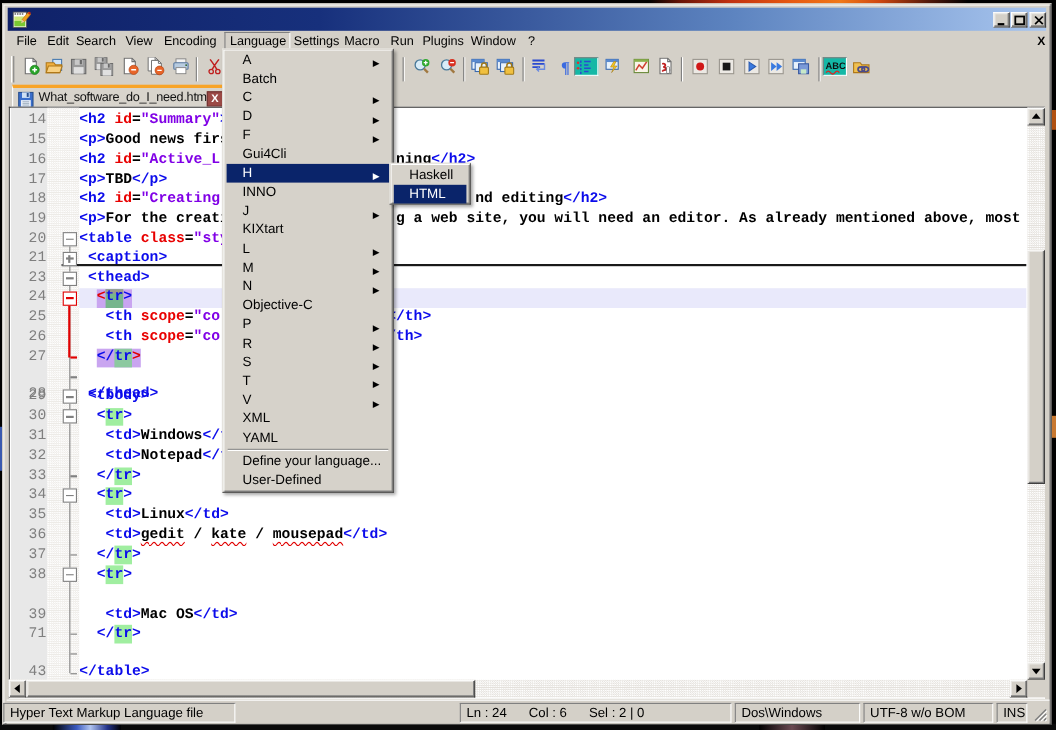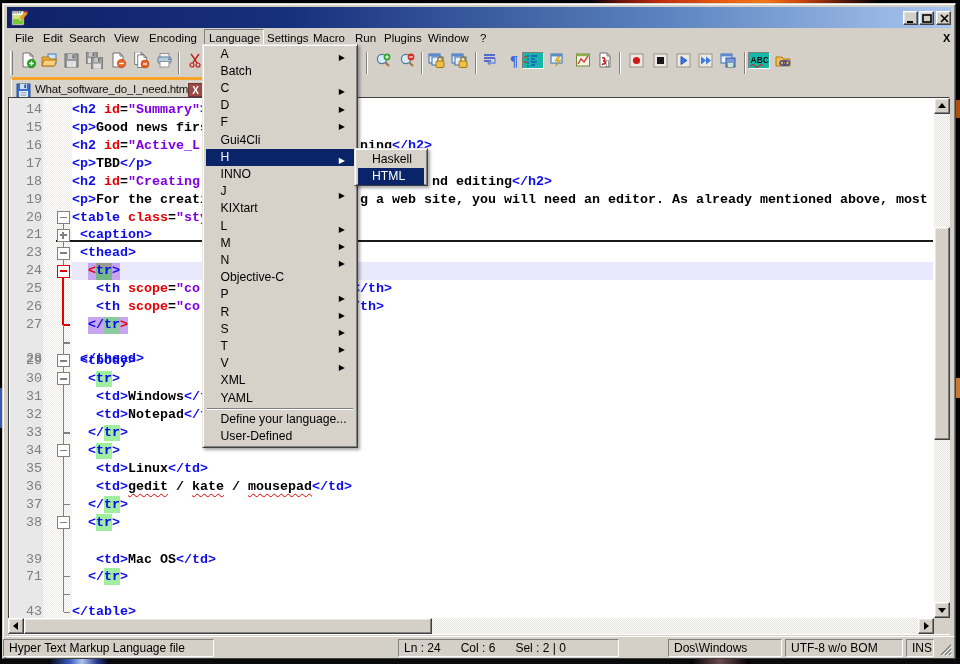--- a/index.html
+++ b/index.html
@@ -449,21 +449,21 @@
 <div class="sbtn" style="left:8px;top:618px;width:16px;height:16px"><svg width="14" height="14">
         <path d="M4 7 L9 3 V11 Z" fill="#000"></path>
       </svg></div>
 <div class="sbtn" style="left:918px;top:618px;width:16px;height:16px"><svg width="14" height="14">
         <path d="M10 7 L5 3 V11 Z" fill="#000"></path>
       </svg></div>
 <div class="sth" style="left:24px;top:618px;width:408px;height:16px"></div>
 <div class="abs" style="left:934px;top:618px;width:16px;height:16px;background:#d4d0c8"></div>
 <div id="status">
 <div class="sp" style="left:-3px;width:211px">Hyper Text Markup Language file</div>
-<div class="sp" style="left:392px;width:221px">Ln : 24&nbsp;&nbsp;&nbsp;&nbsp;&nbsp;&nbsp;Col : 6&nbsp;&nbsp;&nbsp;&nbsp;&nbsp;&nbsp;Sel : 2 | 0</div>
+<div class="sp" style="left:412px;width:247px">Ln : 24&nbsp;&nbsp;&nbsp;&nbsp;&nbsp;&nbsp;Col : 6&nbsp;&nbsp;&nbsp;&nbsp;&nbsp;&nbsp;Sel : 2 | 0</div>
 <div class="sp" style="left:662px;width:114px">Dos\Windows</div>
 <div class="sp" style="left:779px;width:118px">UTF-8 w/o BOM</div>
 <div class="sp" style="left:900px;width:28px">INS</div>
 <svg class="abs" style="right:2px;bottom:2px" width="14" height="14">
         <path d="M13 3 L3 13 M13 7 L7 13 M13 11 L11 13" stroke="#808080" stroke-width="1.5"></path>
         <path d="M14 4 L4 14 M14 8 L8 14 M14 12 L12 14" stroke="#fff" stroke-width="1"></path>
       </svg>
 </div>
 <div class="menu" style="left:202px;top:44px;width:156px;height:404px">
 <div class="mi" style="top:0.5px">

